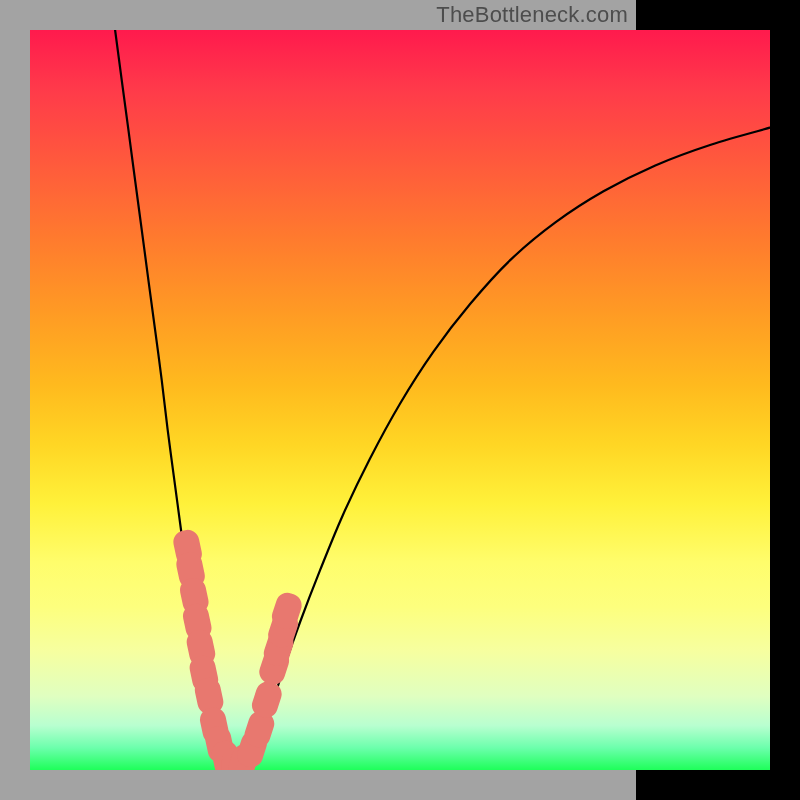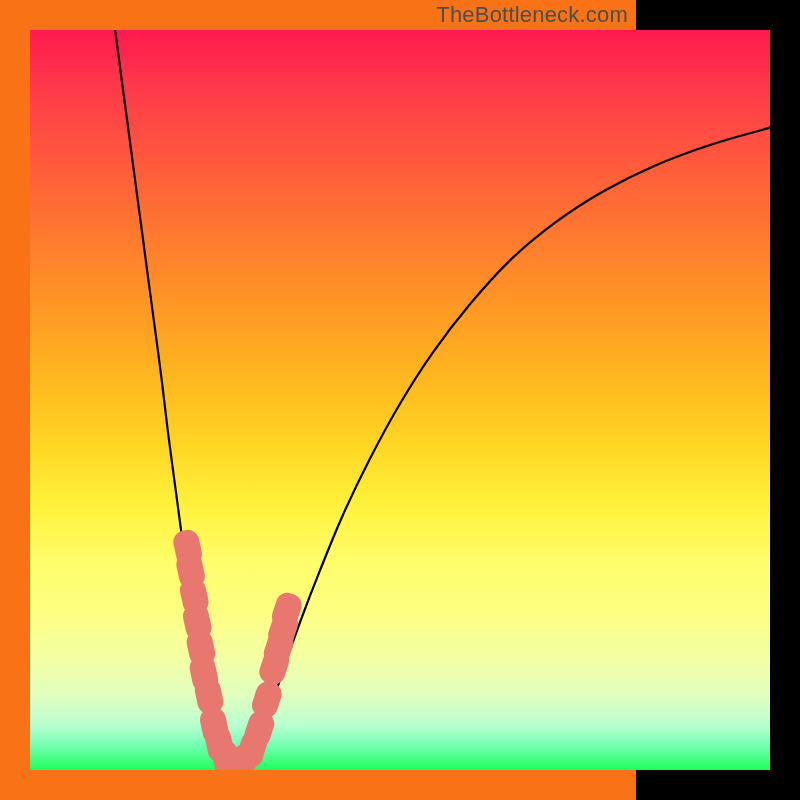--- a/index.html
+++ b/index.html
@@ -8,21 +8,21 @@
     width: 800px;
     height: 800px;
     overflow: hidden;
     background: #000;
     font-family: Arial, Helvetica, sans-serif;
   }
   .frame {
     position: relative;
     width: 636px;
     height: 800px;
-    background: #f97316;
+    background: #a3a3a3;
   }
   .plot {
     position: absolute;
     left: 30px;
     top: 30px;
     width: 740px;
     height: 740px;
     background: linear-gradient(
       to bottom,
       #ff1a4d 0%,

